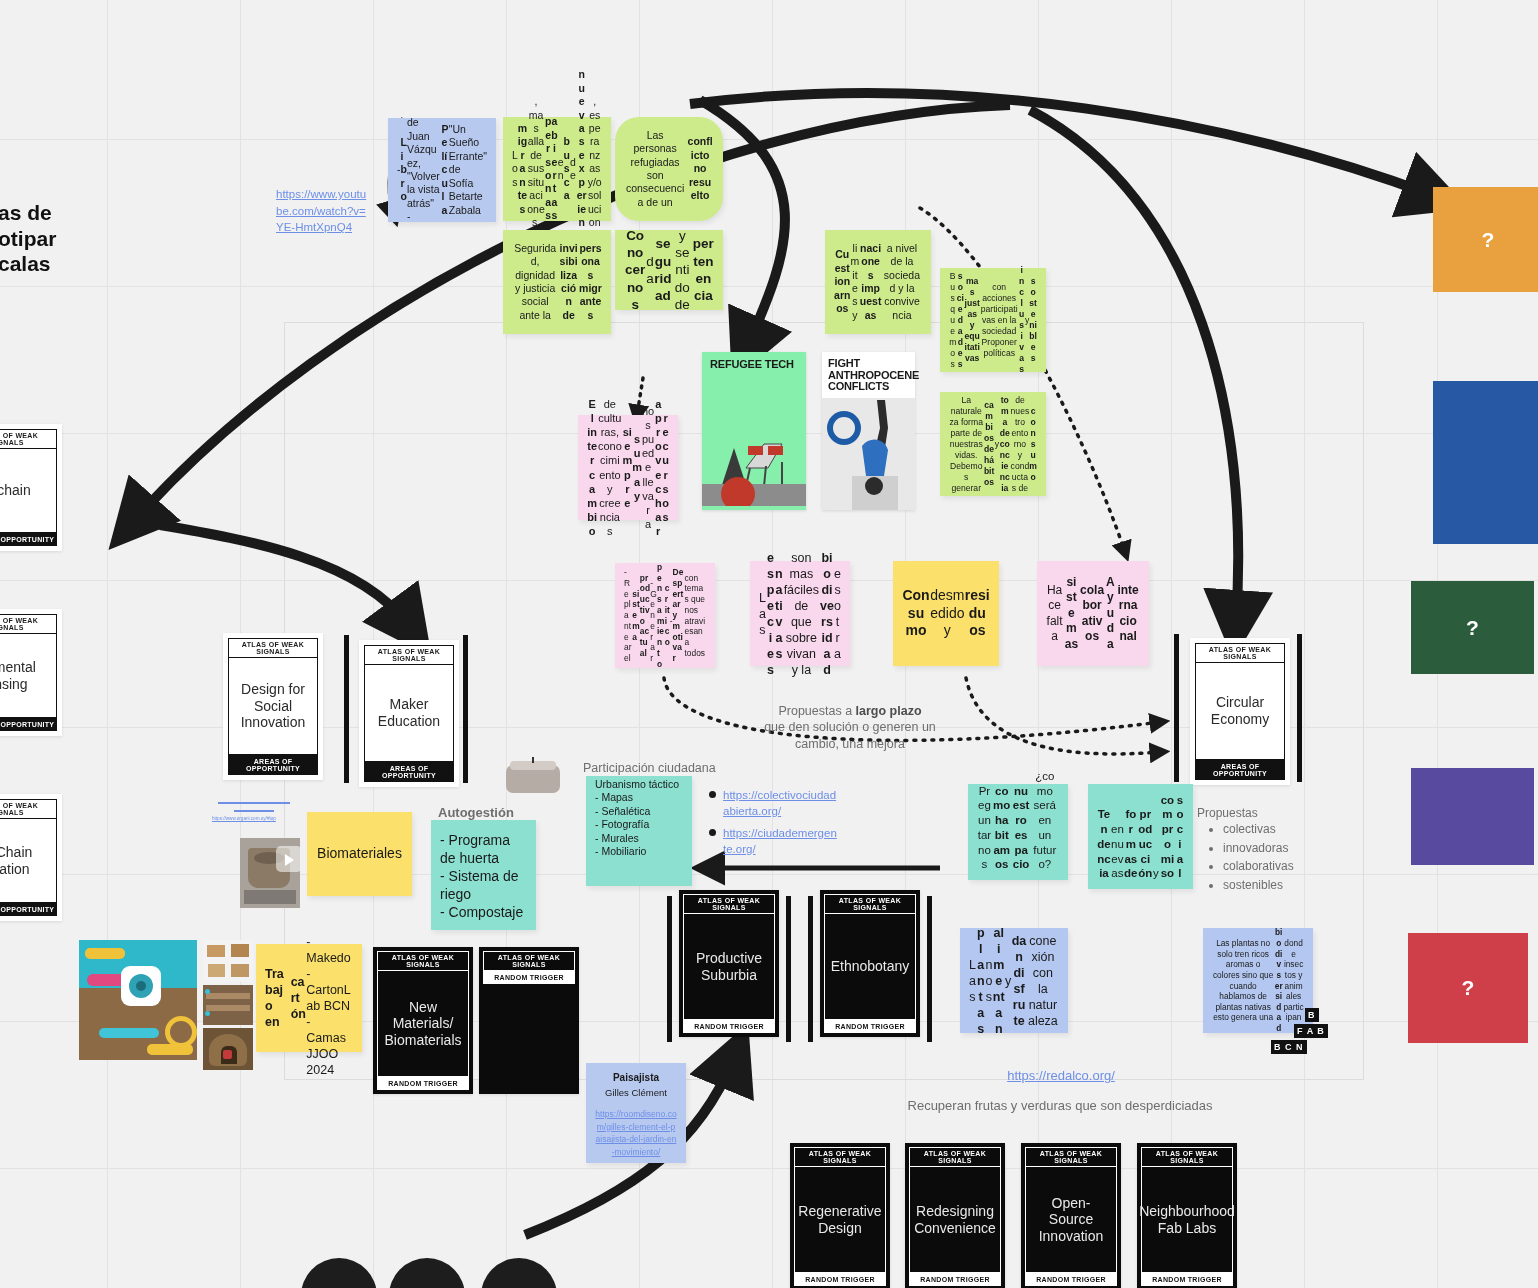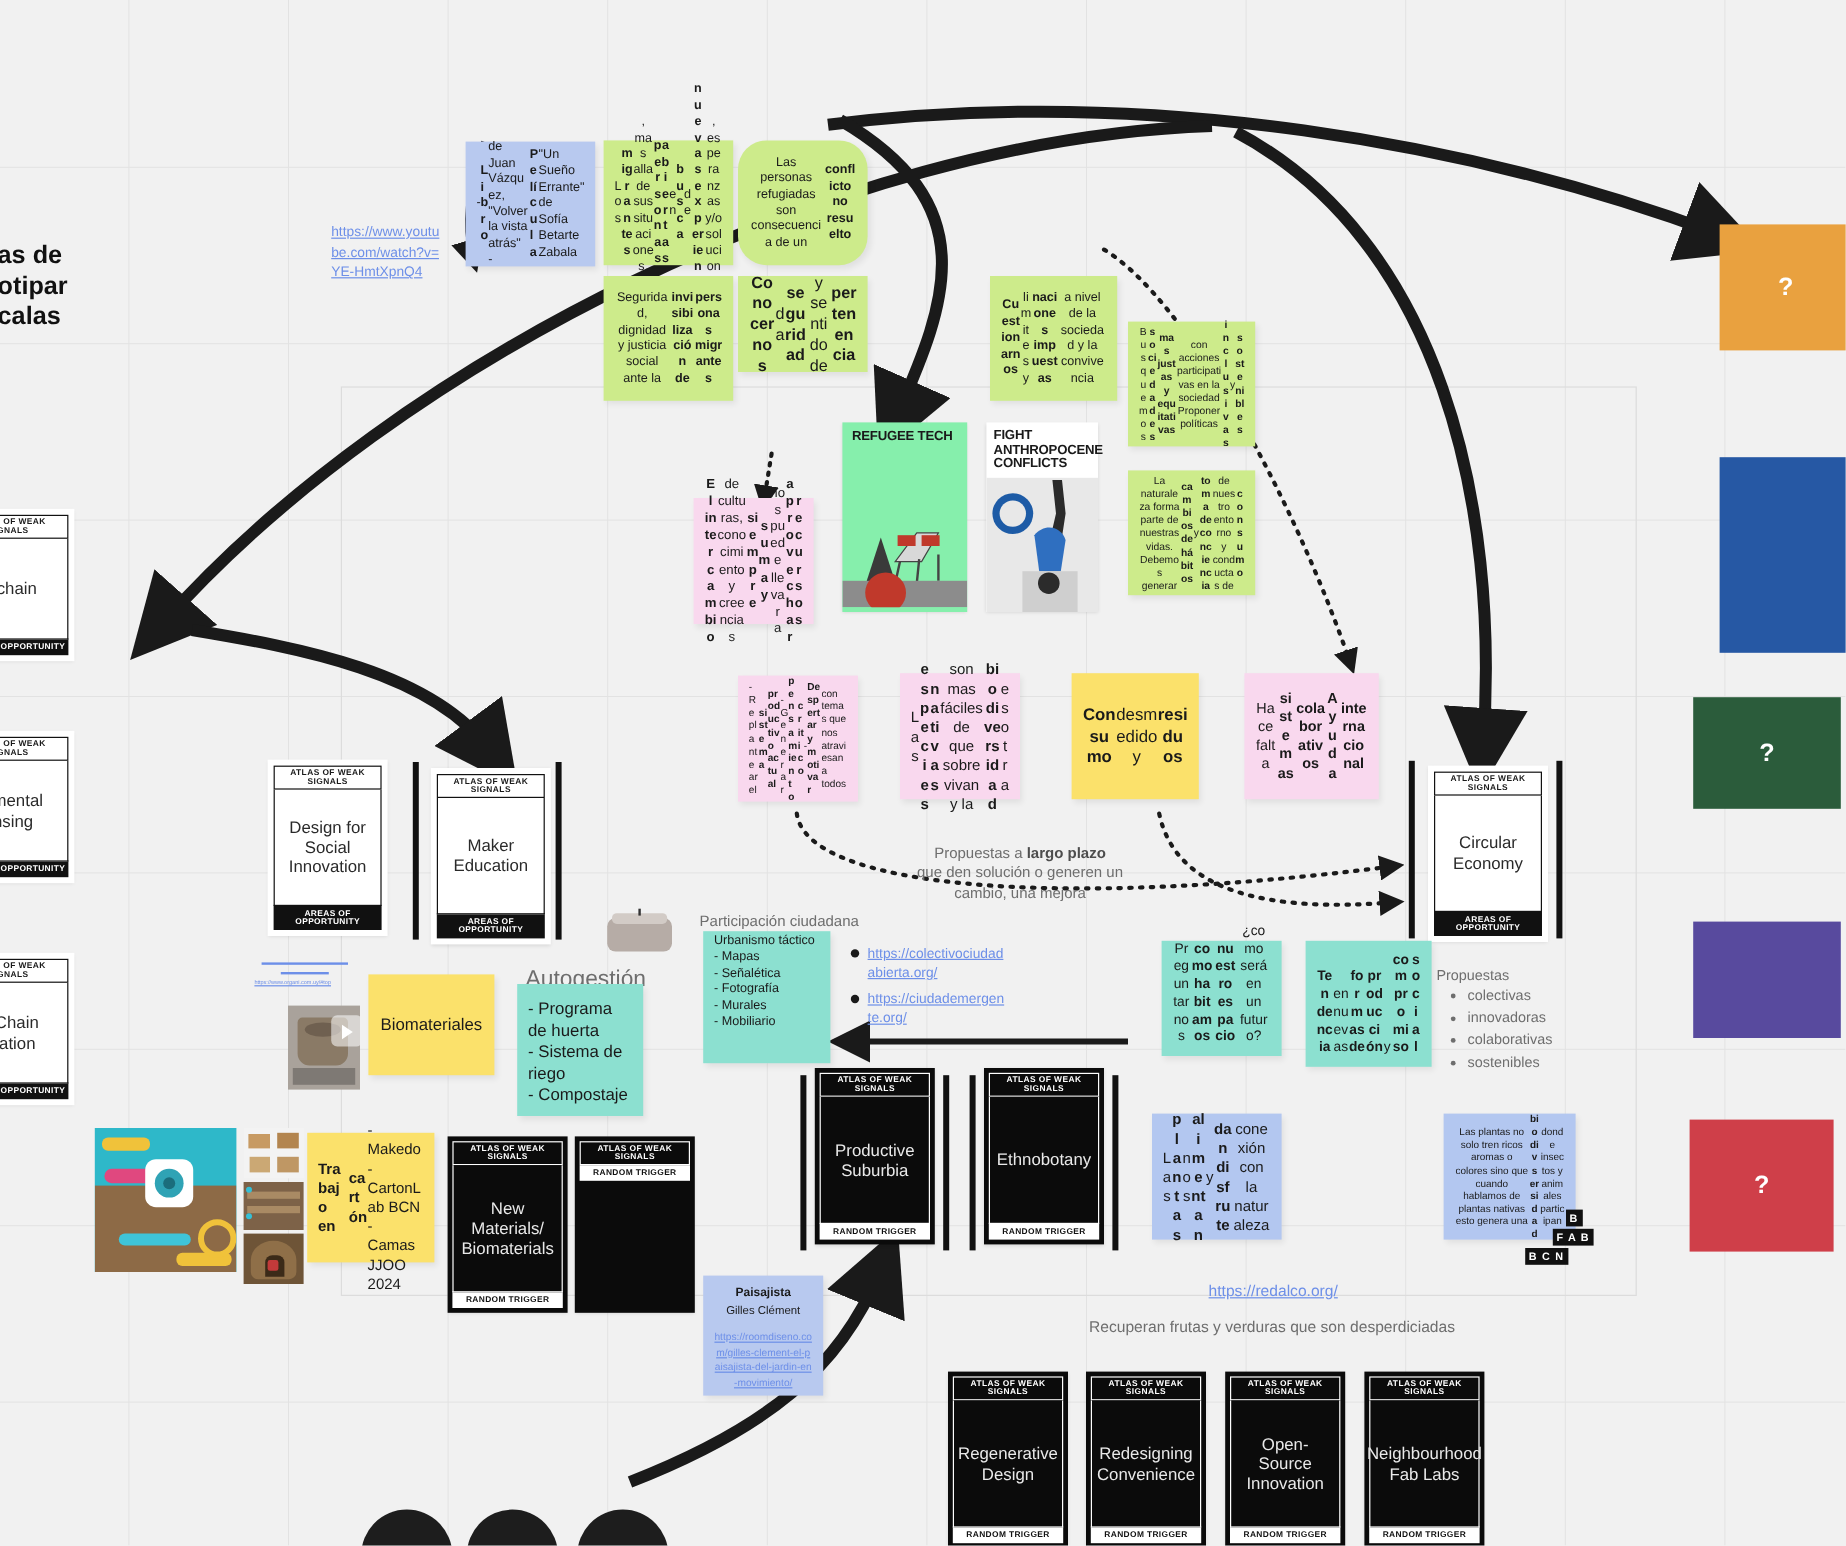--- a/index.html
+++ b/index.html
@@ -221,21 +221,21 @@
   <div class="ph" style="left:240px;top:838px;width:60px;height:70px;background:#a9a29b;">
     <div style="position:absolute;left:8px;top:10px;width:42px;height:40px;background:#8a7a66;border-radius:4px 4px 10px 10px;"></div>
     <div style="position:absolute;left:14px;top:14px;width:30px;height:12px;background:#6f6050;border-radius:50%;"></div>
     <div style="position:absolute;left:36px;top:8px;width:26px;height:26px;background:rgba(255,255,255,.55);border-radius:5px;"></div>
     <div style="position:absolute;left:45px;top:16px;width:0;height:0;border-left:9px solid #fff;border-top:6px solid transparent;border-bottom:6px solid transparent;"></div>
     <div style="position:absolute;left:4px;top:52px;width:52px;height:14px;background:rgba(0,0,0,.25);"></div>
   </div>
 
   <div class="note yellow" style="left:307px;top:812px;width:105px;height:84px;font-size:14px;">Biomateriales</div>
 
-  <div class="txt left" style="left:438px;top:805px;width:160px;font-size:19px;color:#6e6e6e;">Autogestión</div>
+  <div class="txt left" style="left:438px;top:805px;width:160px;font-size:13px;color:#6e6e6e;font-weight:bold;">Autogestión</div>
   <div class="note teal left" style="left:431px;top:820px;width:105px;height:110px;font-size:14px;">- Programa de huerta
 - Sistema de riego
 - Compostaje</div>
 
   <div class="ph" style="left:79px;top:940px;width:118px;height:120px;background:#2eb8c9;">
     <div style="position:absolute;left:0;top:48px;width:118px;height:72px;background:#8d6a46;"></div>
     <div style="position:absolute;left:6px;top:8px;width:40px;height:11px;background:#f0c23a;border-radius:5px;"></div>
     <div style="position:absolute;left:68px;top:104px;width:46px;height:11px;background:#f0c23a;border-radius:5px;"></div>
     <div style="position:absolute;left:8px;top:34px;width:54px;height:12px;background:#e0487f;border-radius:6px;"></div>
     <div style="position:absolute;left:20px;top:88px;width:60px;height:10px;background:#3fc4d8;border-radius:5px;"></div>

